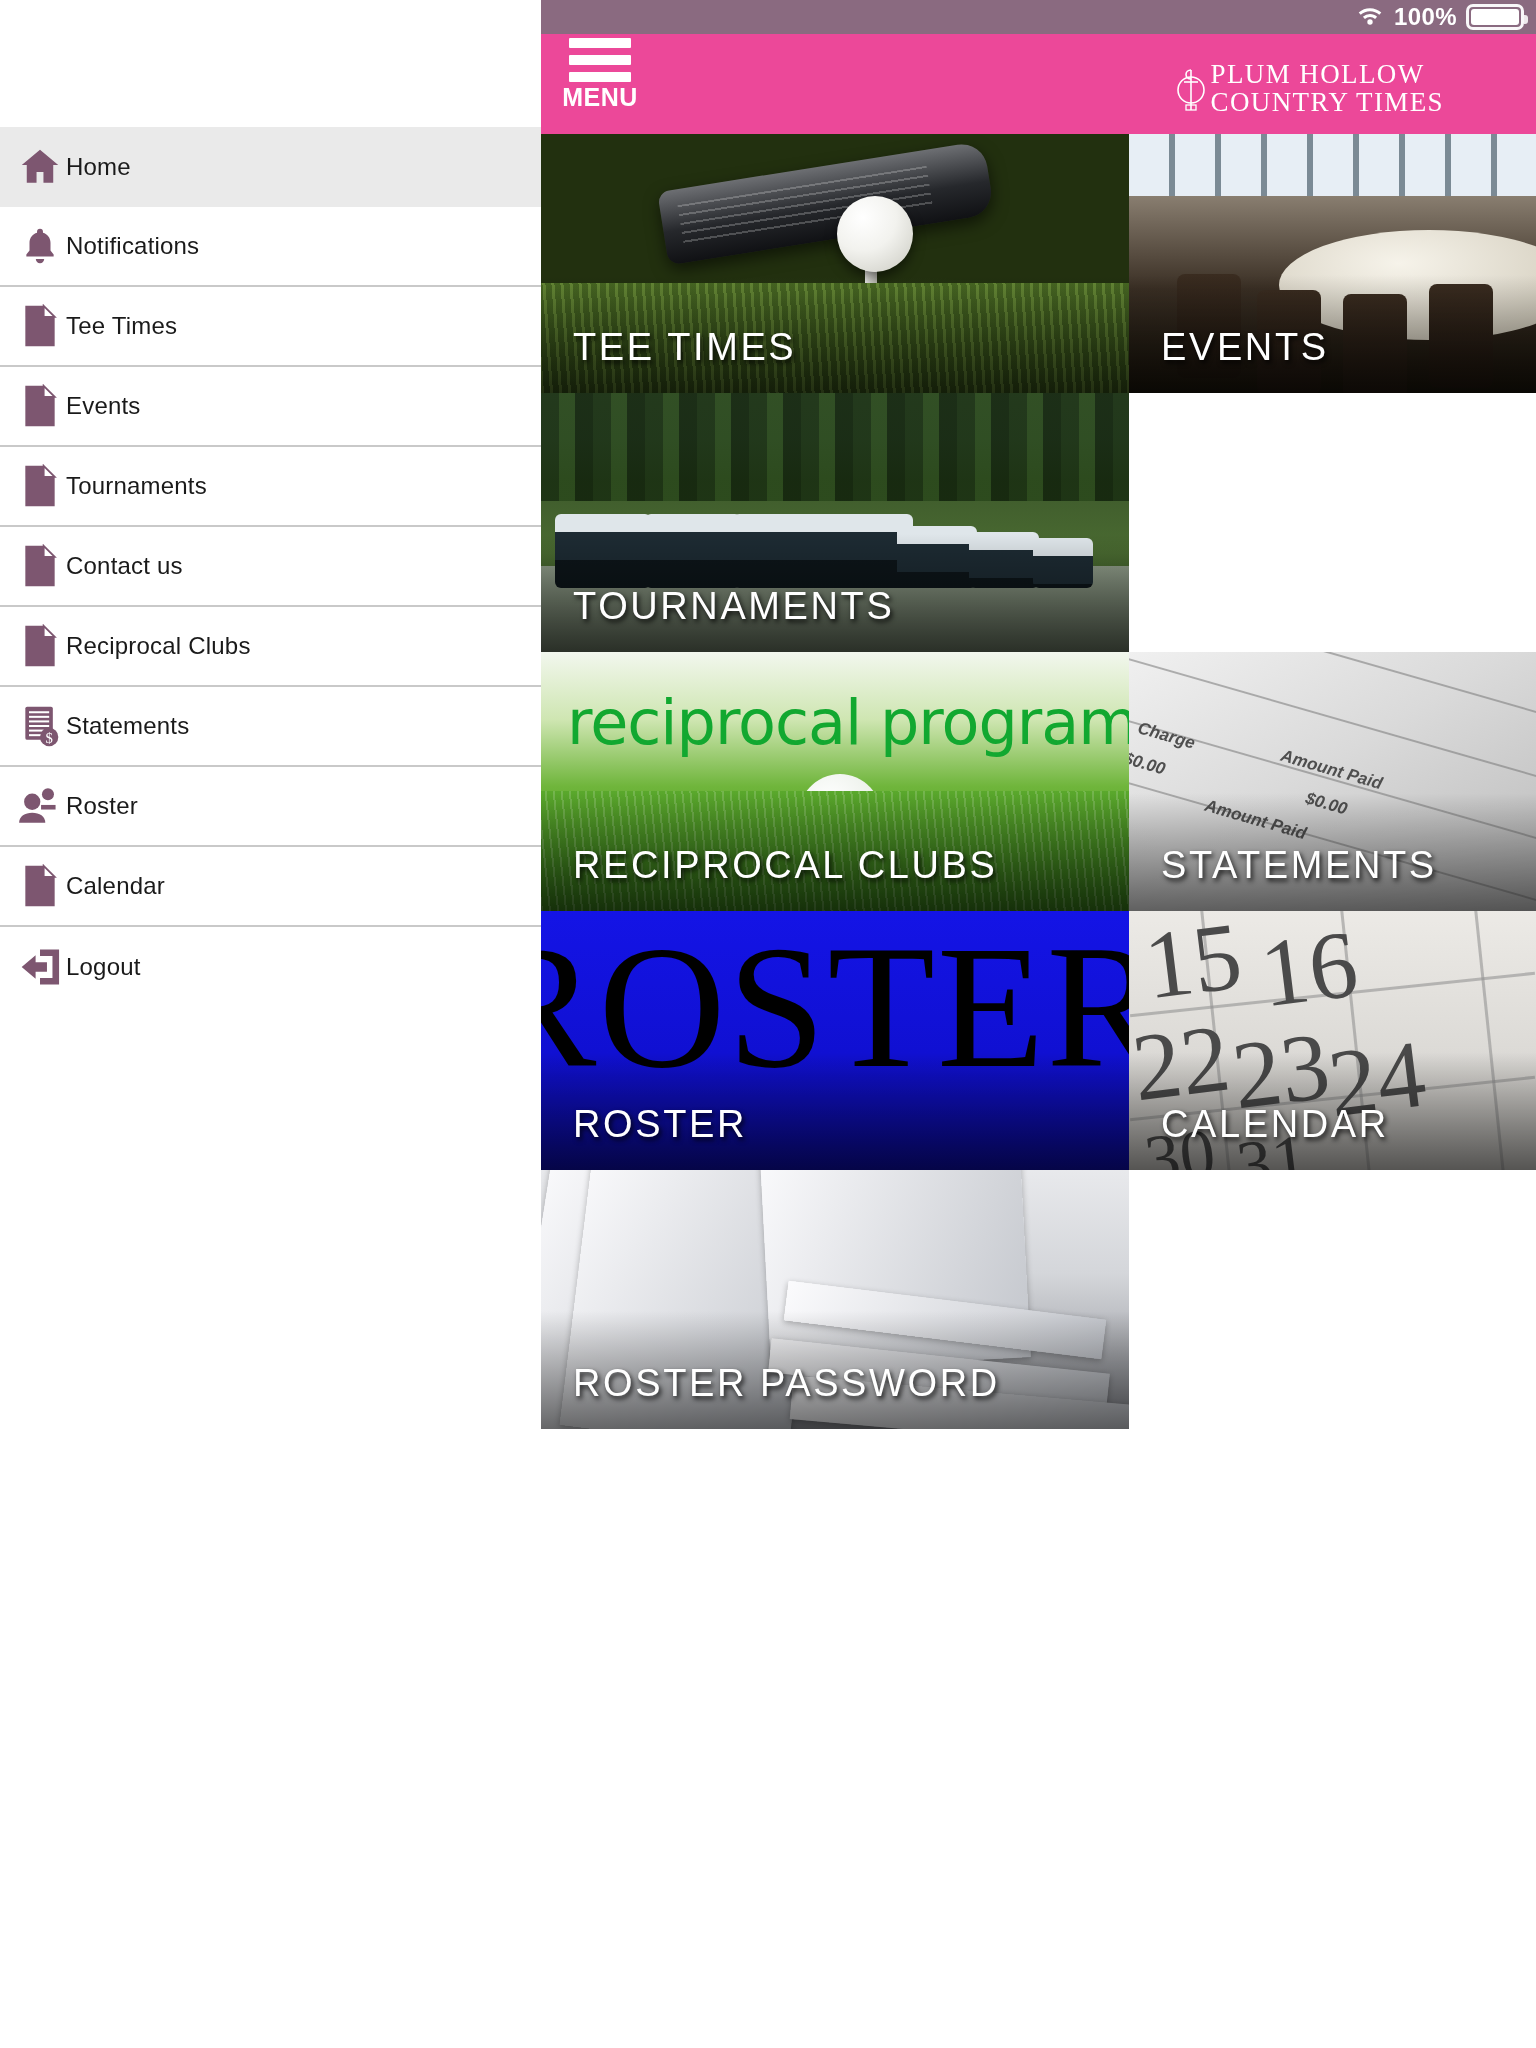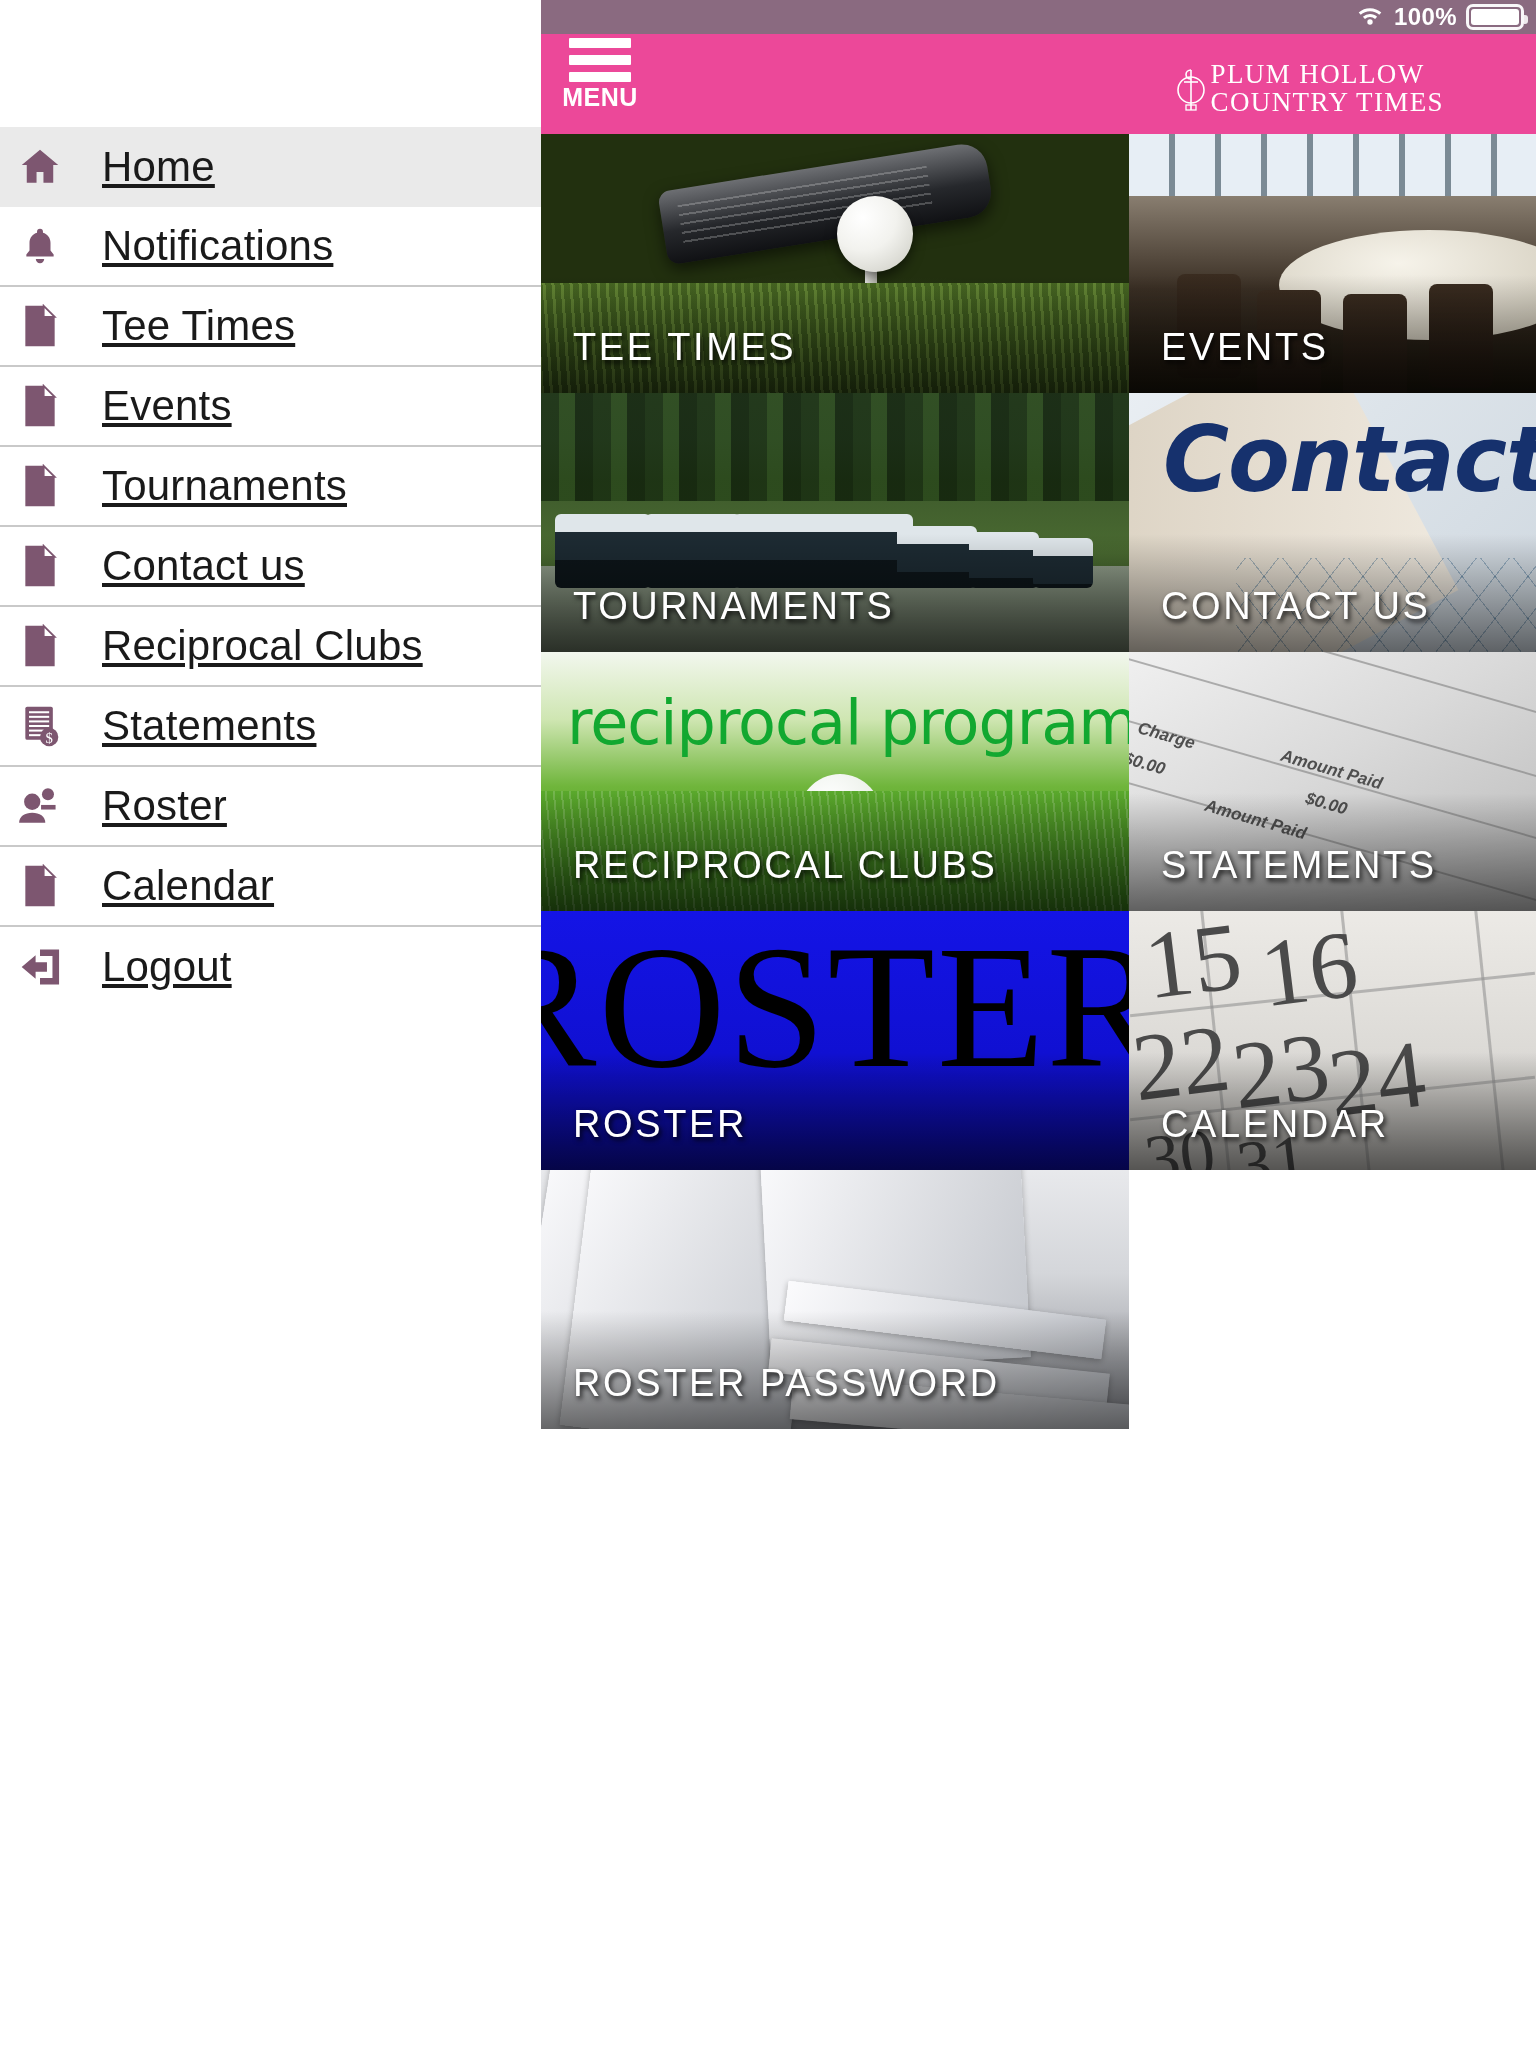--- a/index.html
+++ b/index.html
@@ -30,26 +30,24 @@
   }
   .sb-item.active { background:#eaeaea; border-bottom:none; }
   .sb-item.no-rule { border-bottom:none; }
   .sb-icon {
     width:52px; height:52px;
     display:flex; align-items:center; justify-content:center;
     flex:0 0 52px;
   }
   .sb-icon svg { display:block; }
   .sb-label {
-    margin-left:36px;
-    font-size:42px;
+    font-size:24px;
     color:#1a1a1a;
     letter-spacing:.2px;
     white-space:nowrap;
-    text-decoration:underline;
   }
   .sb-fill { flex:1; background:#fff; }
 
   
   .main {
     position:absolute;
     left:541px; top:0;
     width:995px; height:2048px;
     background:#ffffff;
     box-shadow:-7px 0 14px rgba(0,0,0,.28);
@@ -523,29 +521,20 @@
           <div class="cart" style="left:192px;"></div>
           <div class="cart" style="left:276px;"></div>
           <div class="cart" style="left:356px; width:80px; height:62px;"></div>
           <div class="cart" style="left:428px; width:70px; height:56px;"></div>
           <div class="cart" style="left:492px; width:60px; height:50px;"></div>
         </div>
         <div class="shade"></div>
         <div class="tile-title">TOURNAMENTS</div>
       </div>
 
-      <div class="tile half-cut">
-        <div class="art art-contact">
-          <div class="sheet"></div>
-          <div class="mesh"></div>
-          <div class="word">Contact</div>
-        </div>
-        <div class="shade"></div>
-        <div class="tile-title">CONTACT US</div>
-      </div>
 
       <div class="tile">
         <div class="art art-recip">
           <div class="word">reciprocal program</div>
           <div class="ball2"></div>
           <div class="grass"></div>
         </div>
         <div class="shade"></div>
         <div class="tile-title">RECIPROCAL CLUBS</div>
       </div>

